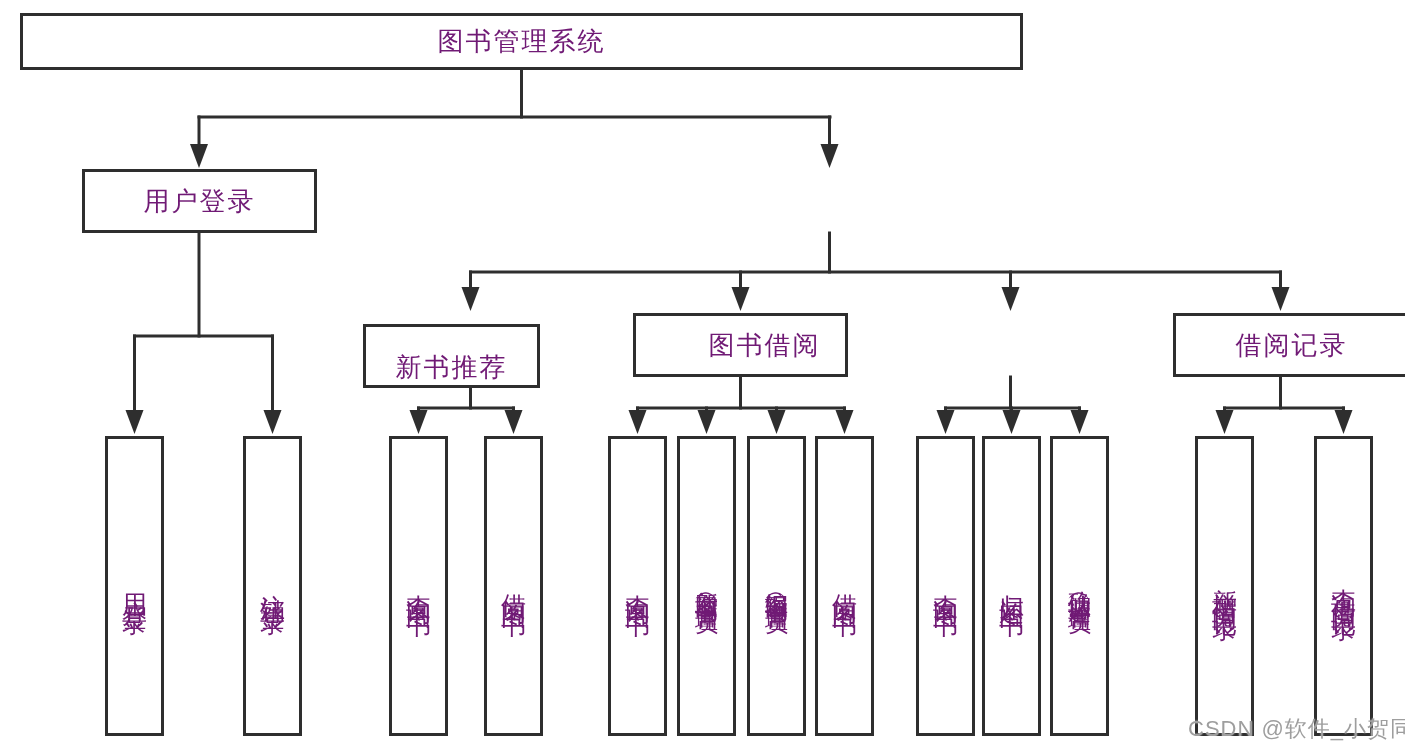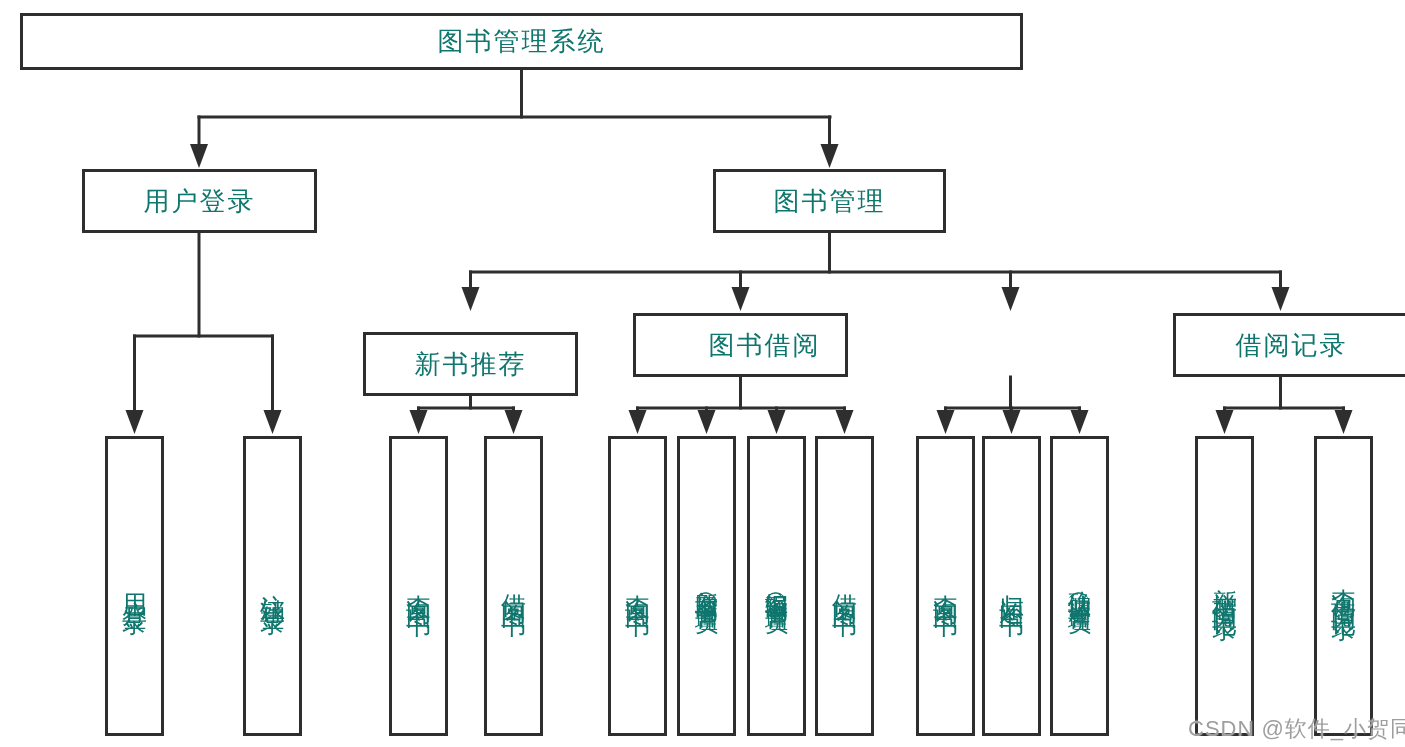--- a/index.html
+++ b/index.html
@@ -17,36 +17,36 @@
     width: 1405px; height: 747px;
   }
   .box {
     position: absolute;
     box-sizing: border-box;
     background: #ffffff;
     border: 3px solid #2e2e2e;
     display: flex;
     align-items: center;
     justify-content: center;
-    color: #0f766e;
+    color: #701a75;
   }
   .hbox { font-size: 26px; letter-spacing: 2px; white-space: nowrap; }
   .vbox {
     writing-mode: vertical-rl;
     font-size: 25px;
     letter-spacing: 6px;
     line-height: 1;
     padding: 4px 0;
   }
   .vbox.long { font-size: 23px; letter-spacing: 3px; }
   
   .n-root    { left: 20px;  top: 13px;  width: 1003px; height: 57px; }
   .n-userlog { left: 82px;  top: 169px; width: 235px;  height: 64px; }
   .n-bookmgr { left: 713px; top: 169px; width: 233px;  height: 64px; }
-  .n-newbook { left: 363px; top: 332px; width: 215px;  height: 64px; }
+  .n-newbook { left: 363px; top: 324px; width: 177px;  height: 64px; align-items: flex-end; }
   .n-borrow  { left: 633px; top: 313px; width: 215px;  height: 64px; padding-left: 48px; }
   .n-current { left: 903px; top: 313px; width: 215px;  height: 64px; }
   .n-record  { left: 1173px;top: 313px; width: 237px;  height: 64px; }
   .leaf { top: 436px; width: 59px; height: 300px; }
   .l-login     { left: 105px; }
   .l-logout    { left: 243px; }
   .l-nbquery   { left: 389px; }
   .l-nbborrow  { left: 484px; }
   .l-bbquery   { left: 608px; }
   .l-bbadd     { left: 677px; }
@@ -144,23 +144,20 @@
     <use href="#ah" x="1343.5" y="434"></use>
   </svg>
 
   <div class="box hbox n-root">
     <span>图书管理系统</span>
   </div>
 
   <div class="box hbox n-userlog">
     <span>用户登录</span>
   </div>
-  <div class="box hbox n-bookmgr">
-    <span>图书管理</span>
-  </div>
 
   <div class="box hbox n-newbook">
     <span>新书推荐</span>
   </div>
   <div class="box hbox n-borrow">
     <span>图书借阅</span>
   </div>
   <div class="box hbox n-record">
     <span>借阅记录</span>
   </div>

